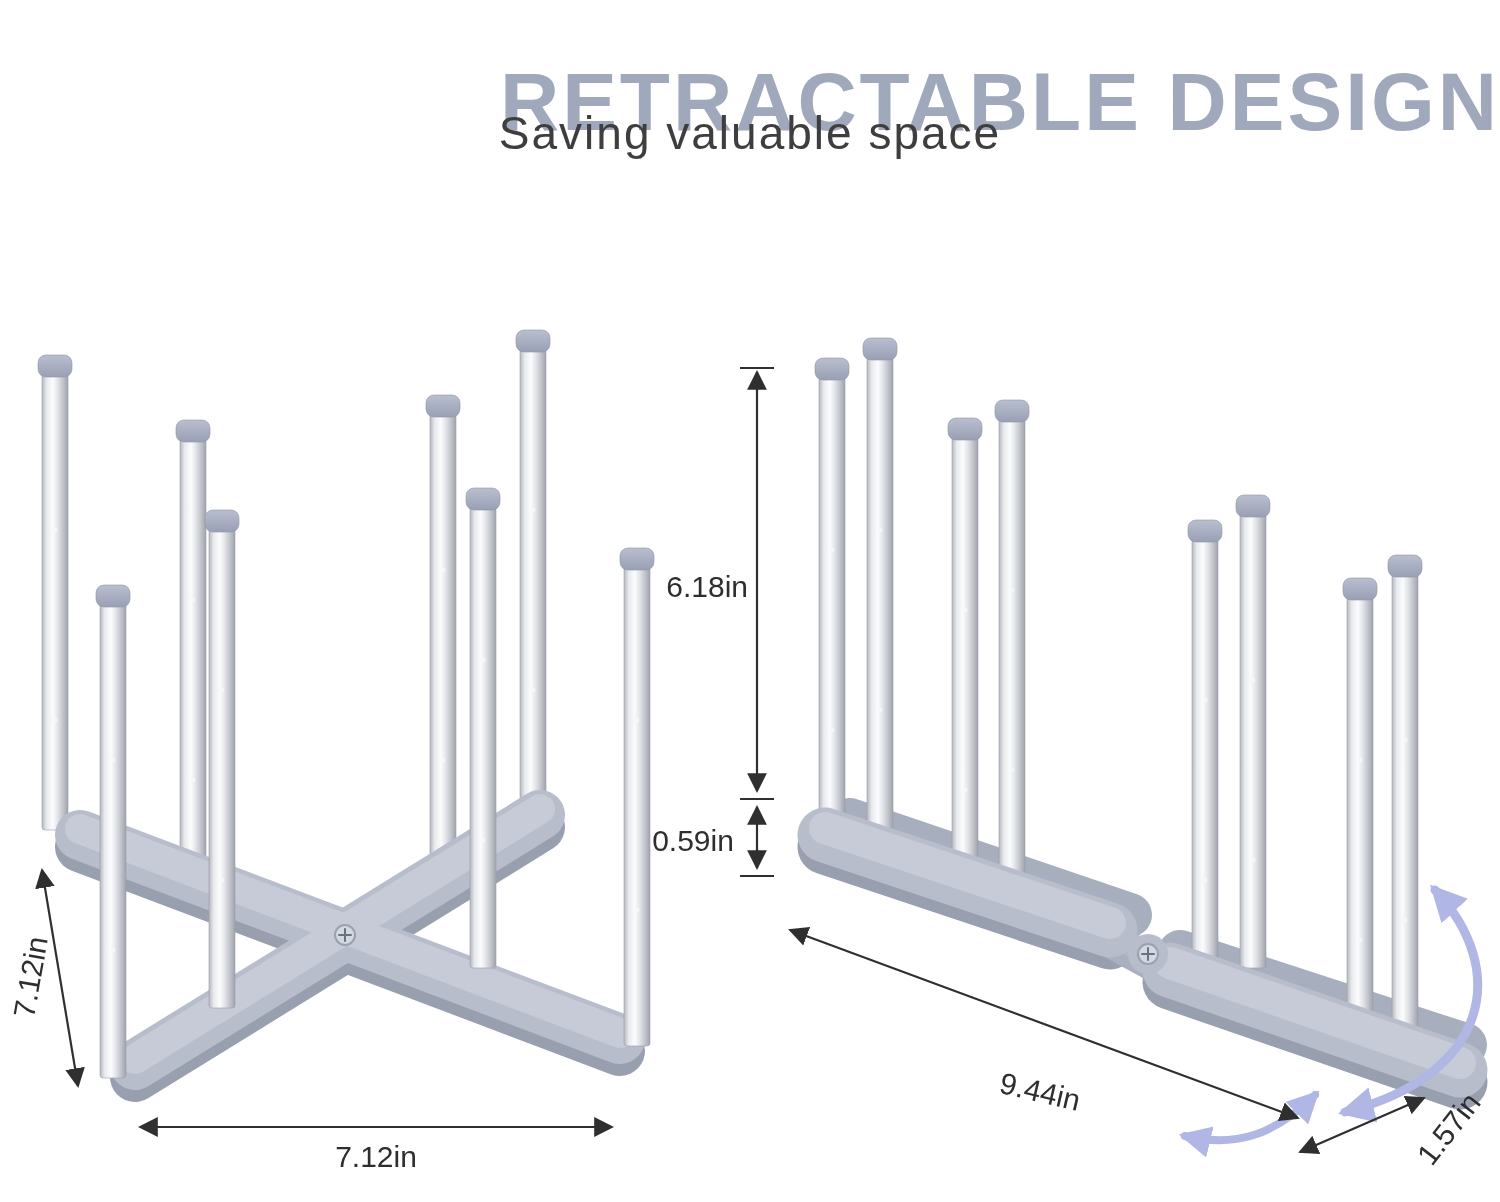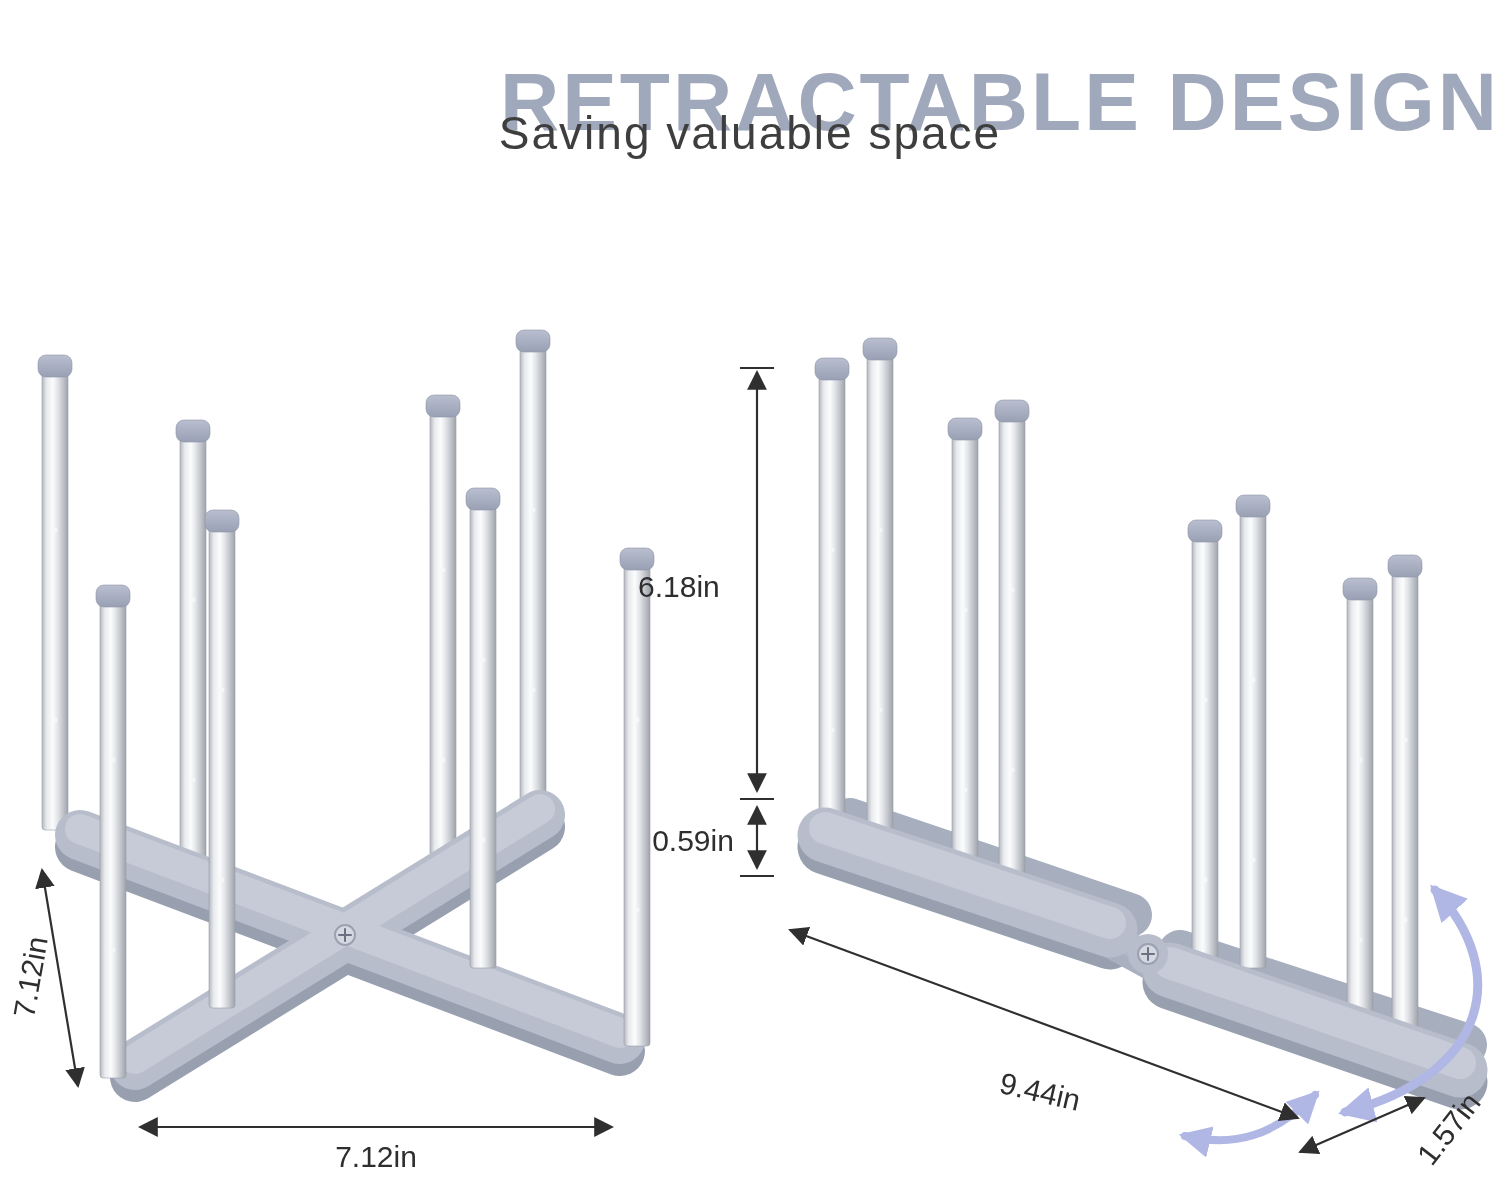--- a/index.html
+++ b/index.html
@@ -28,21 +28,21 @@
   .neck{stroke:#b2b8c7;stroke-width:24;stroke-linecap:round;fill:none;}
   .screw-head{fill:#d4d8e1;stroke:#9aa1b1;stroke-width:2;}
   .screw-cross{stroke:#6a7181;stroke-width:2;stroke-linecap:round;}
   .dim-line{stroke:#2f2f2f;stroke-width:2.2;fill:none;}
   .dim-tick{stroke:#2f2f2f;stroke-width:2;fill:none;}
   .rot-arrow{stroke:#b0b7e4;stroke-width:9;fill:none;stroke-linecap:round;}
   .rot-arrow-sm{stroke:#b0b7e4;stroke-width:8;fill:none;stroke-linecap:round;}
   .label{position:absolute;font-size:30px;color:#2e2e2e;white-space:nowrap;}
   #lbl-left-h{left:-24px;top:960px;width:110px;text-align:center;transform:rotate(-80deg);}
   #lbl-left-w{left:261px;top:1140px;width:230px;text-align:center;}
-  #lbl-rod-h{left:638px;top:570px;width:110px;text-align:left;}
+  #lbl-rod-h{left:638px;top:570px;width:110px;text-align:right;}
   #lbl-base-h{left:638px;top:824px;width:110px;text-align:center;}
   #lbl-len{left:935px;top:1075px;width:210px;text-align:center;transform:rotate(13deg);}
   #lbl-depth{left:1384px;top:1112px;width:130px;text-align:center;transform:rotate(-52deg);}
 </style>
 </head>
 <body>
 
 <svg id="defs-svg" aria-hidden="true">
   <defs>
     <linearGradient id="rodGrad" x1="0" y1="0" x2="1" y2="0">

